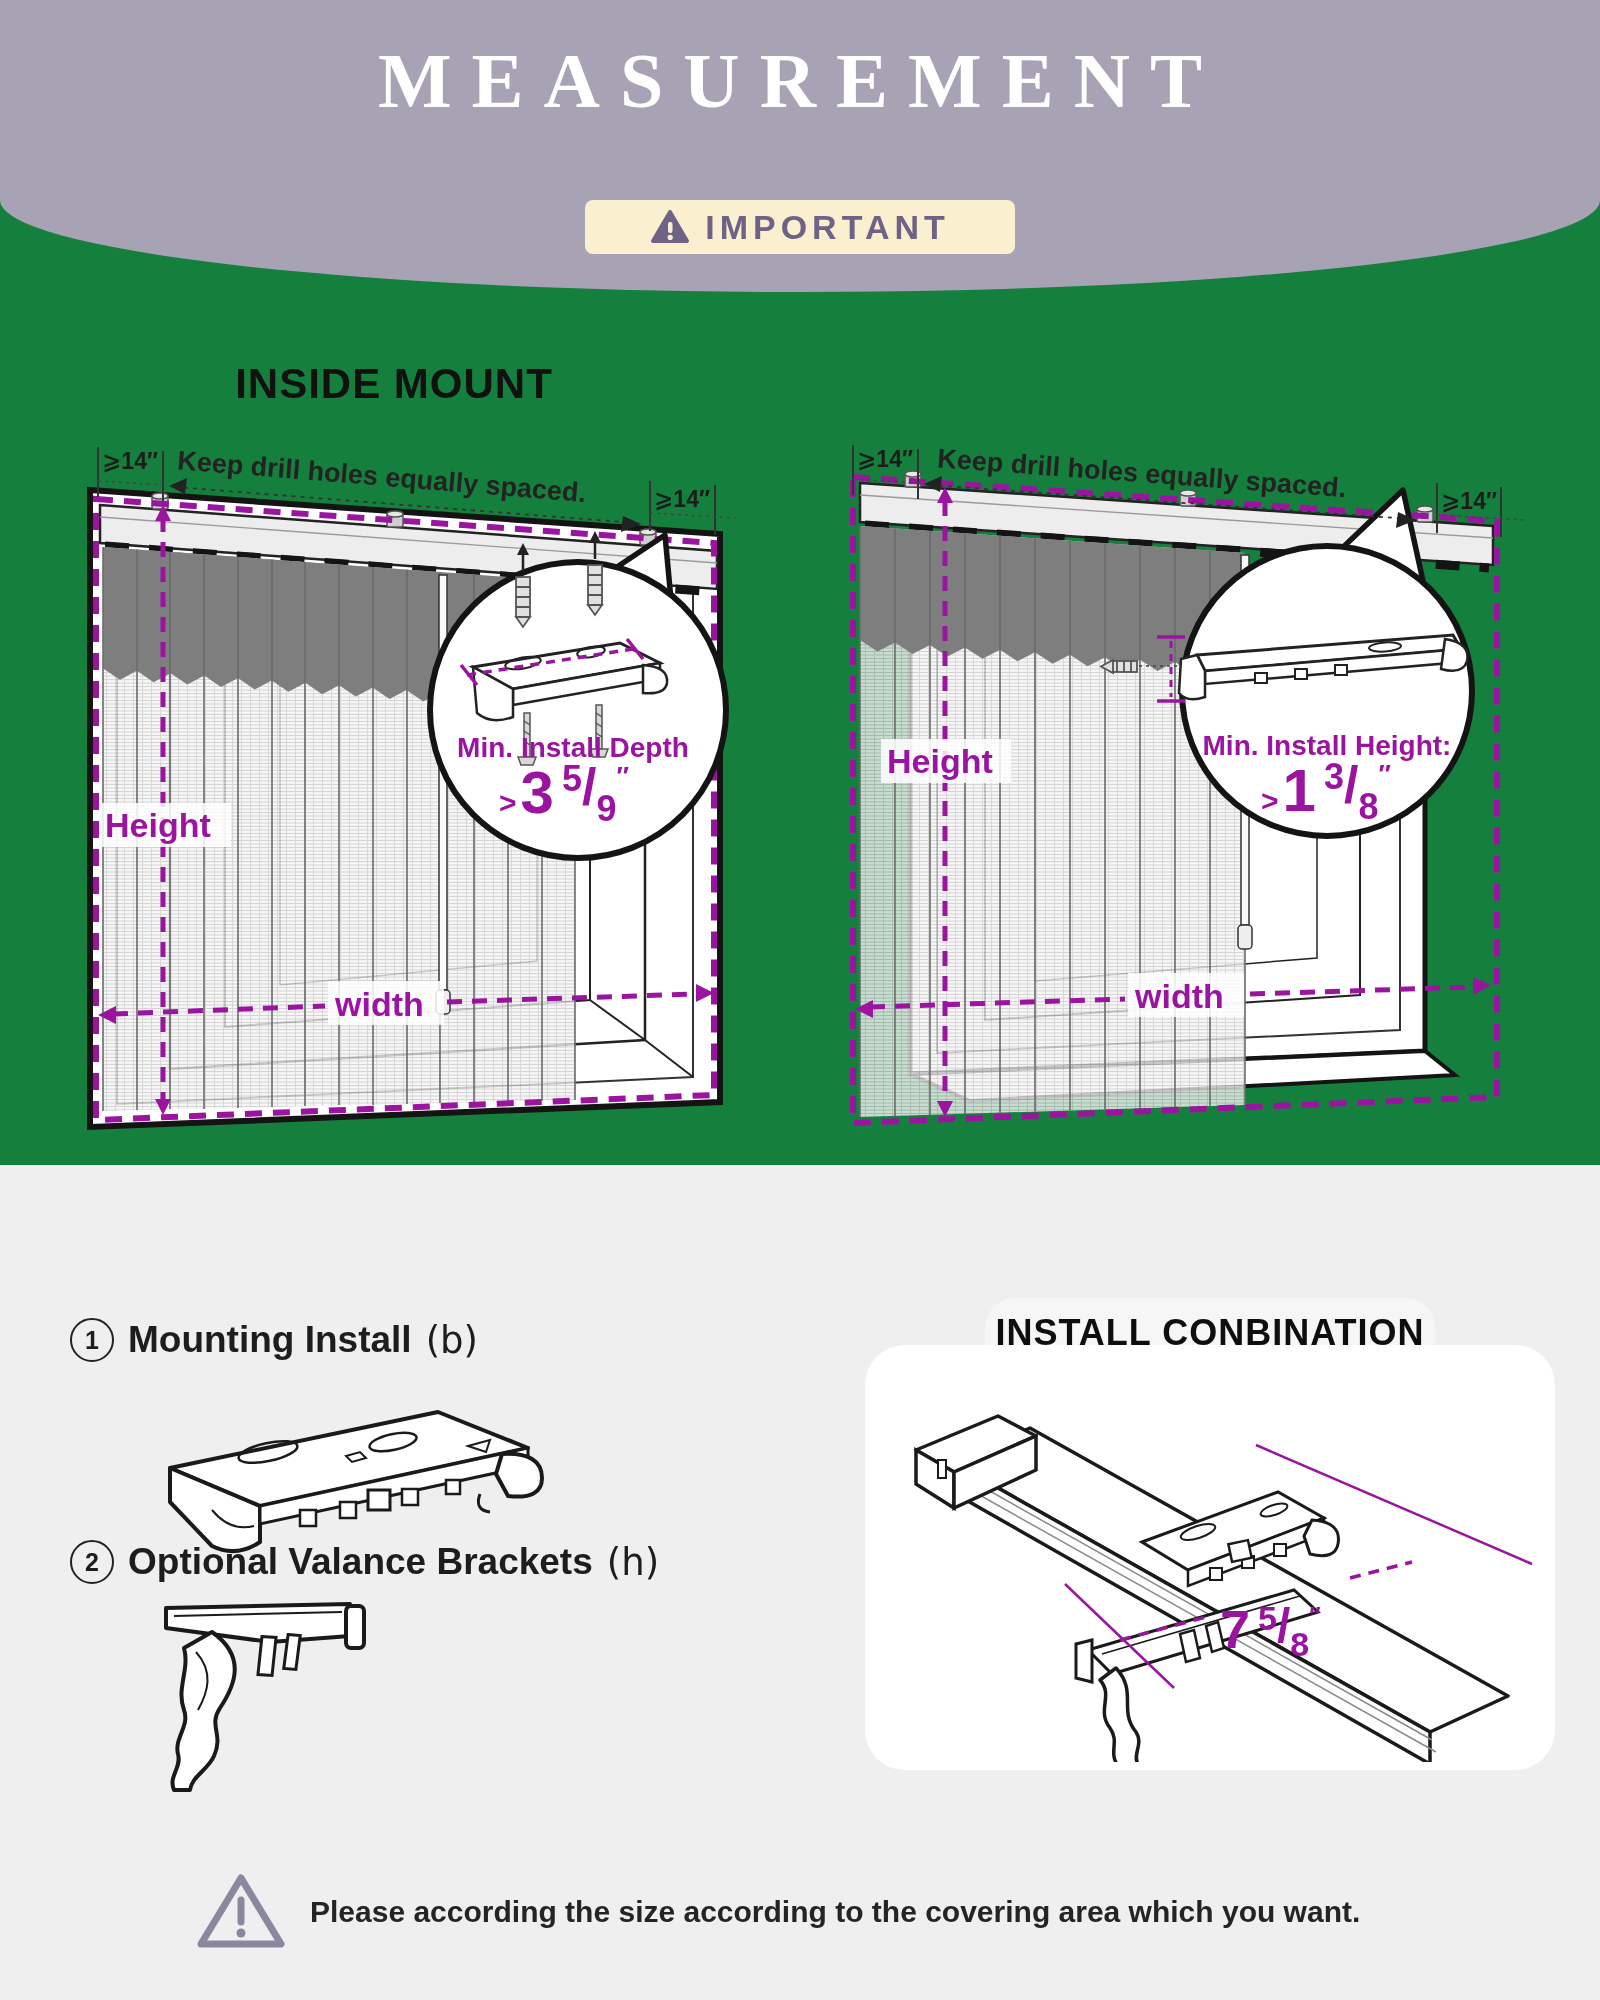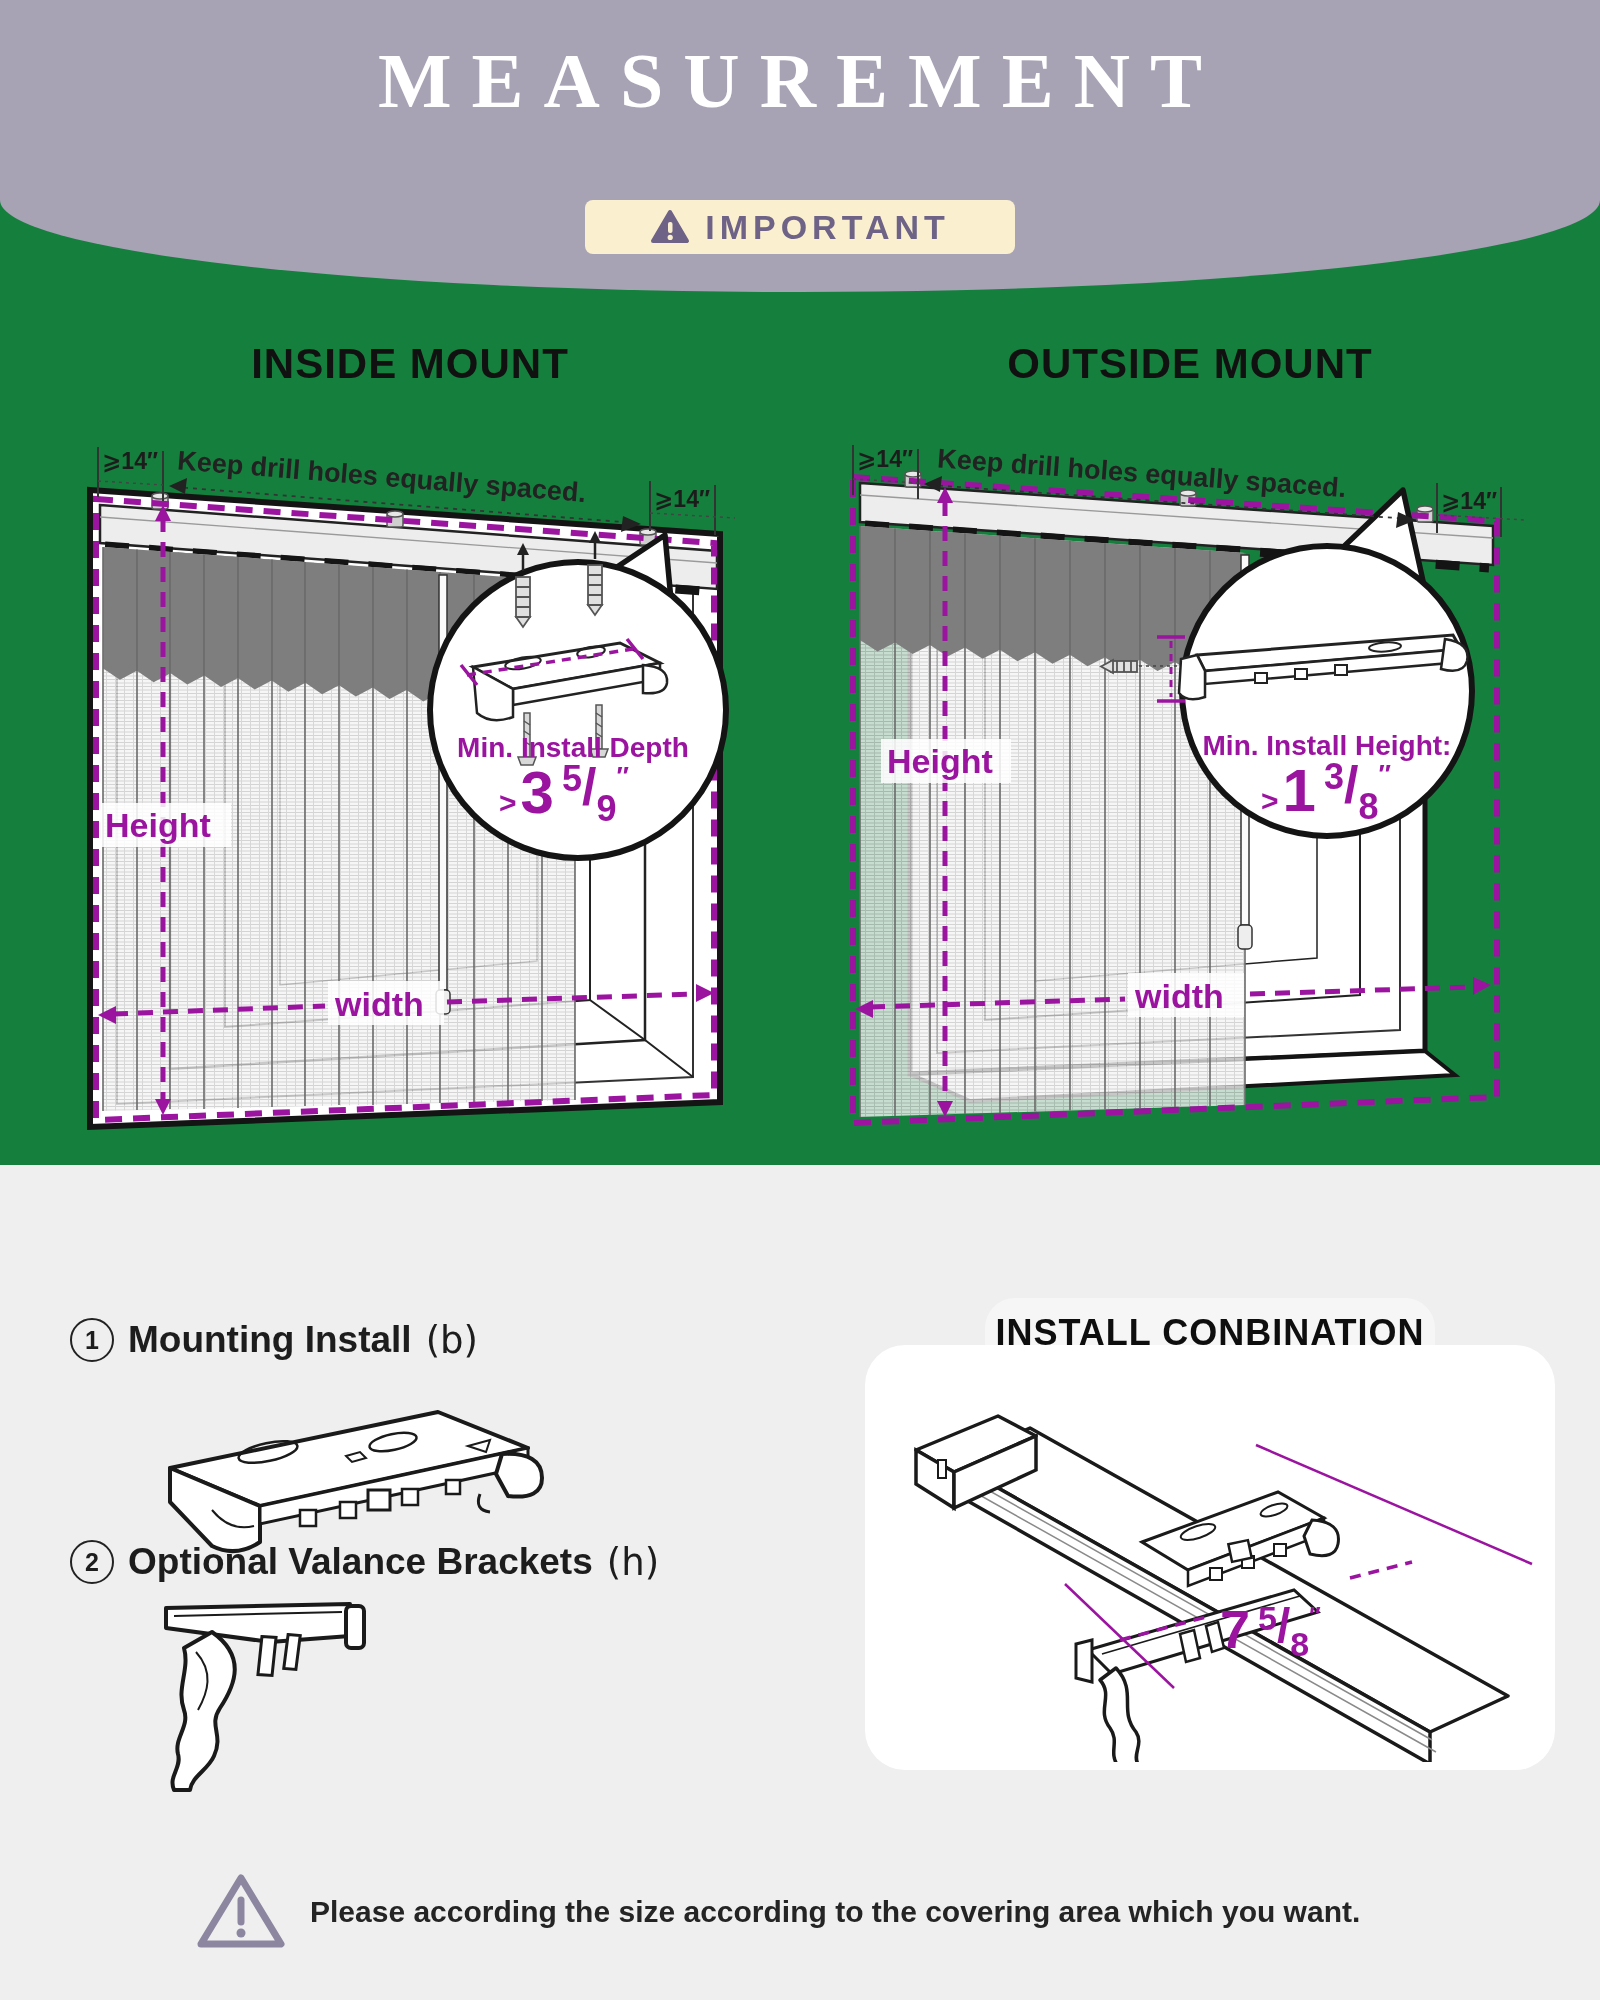--- a/index.html
+++ b/index.html
@@ -47,22 +47,21 @@
 
   <div class="abs badge">
     <svg width="40" height="36" viewBox="0 0 40 36">
       <path d="M20,3 L37,32 L3,32 Z" fill="#6e6386" stroke="#6e6386" stroke-width="4" stroke-linejoin="round"></path>
       <rect x="18" y="13" width="4.5" height="11" rx="2" fill="#faf0d0"></rect>
       <circle cx="20.2" cy="28.4" r="2.6" fill="#faf0d0"></circle>
     </svg>
     <span class="badge-txt">IMPORTANT</span>
   </div>
 
-  <div class="abs m-title" style="left:75px;width:670px;">INSIDE MOUNT</div>
-  <div class="abs m-title" style="left:825px;width:730px;">OUTSIDE MOUNT</div>
+  <div class="abs m-title" style="left:59px;width:670px;margin-top:20px;">INSIDE MOUNT</div>
 
   <svg class="abs" style="left:75px;top:405px;" width="670" height="745" viewBox="0 0 670 745">
     <defs>
       <pattern id="mesh1" width="9" height="7" patternUnits="userSpaceOnUse">
         <rect width="9" height="7" fill="#f4f4f4"></rect>
         <path d="M0,1.5 H9 M0,5 H9" stroke="#c9c9c9" stroke-width="1"></path>
         <path d="M4.5,0 V7" stroke="#cdcdcd" stroke-width="1"></path>
       </pattern>
     </defs>
 

